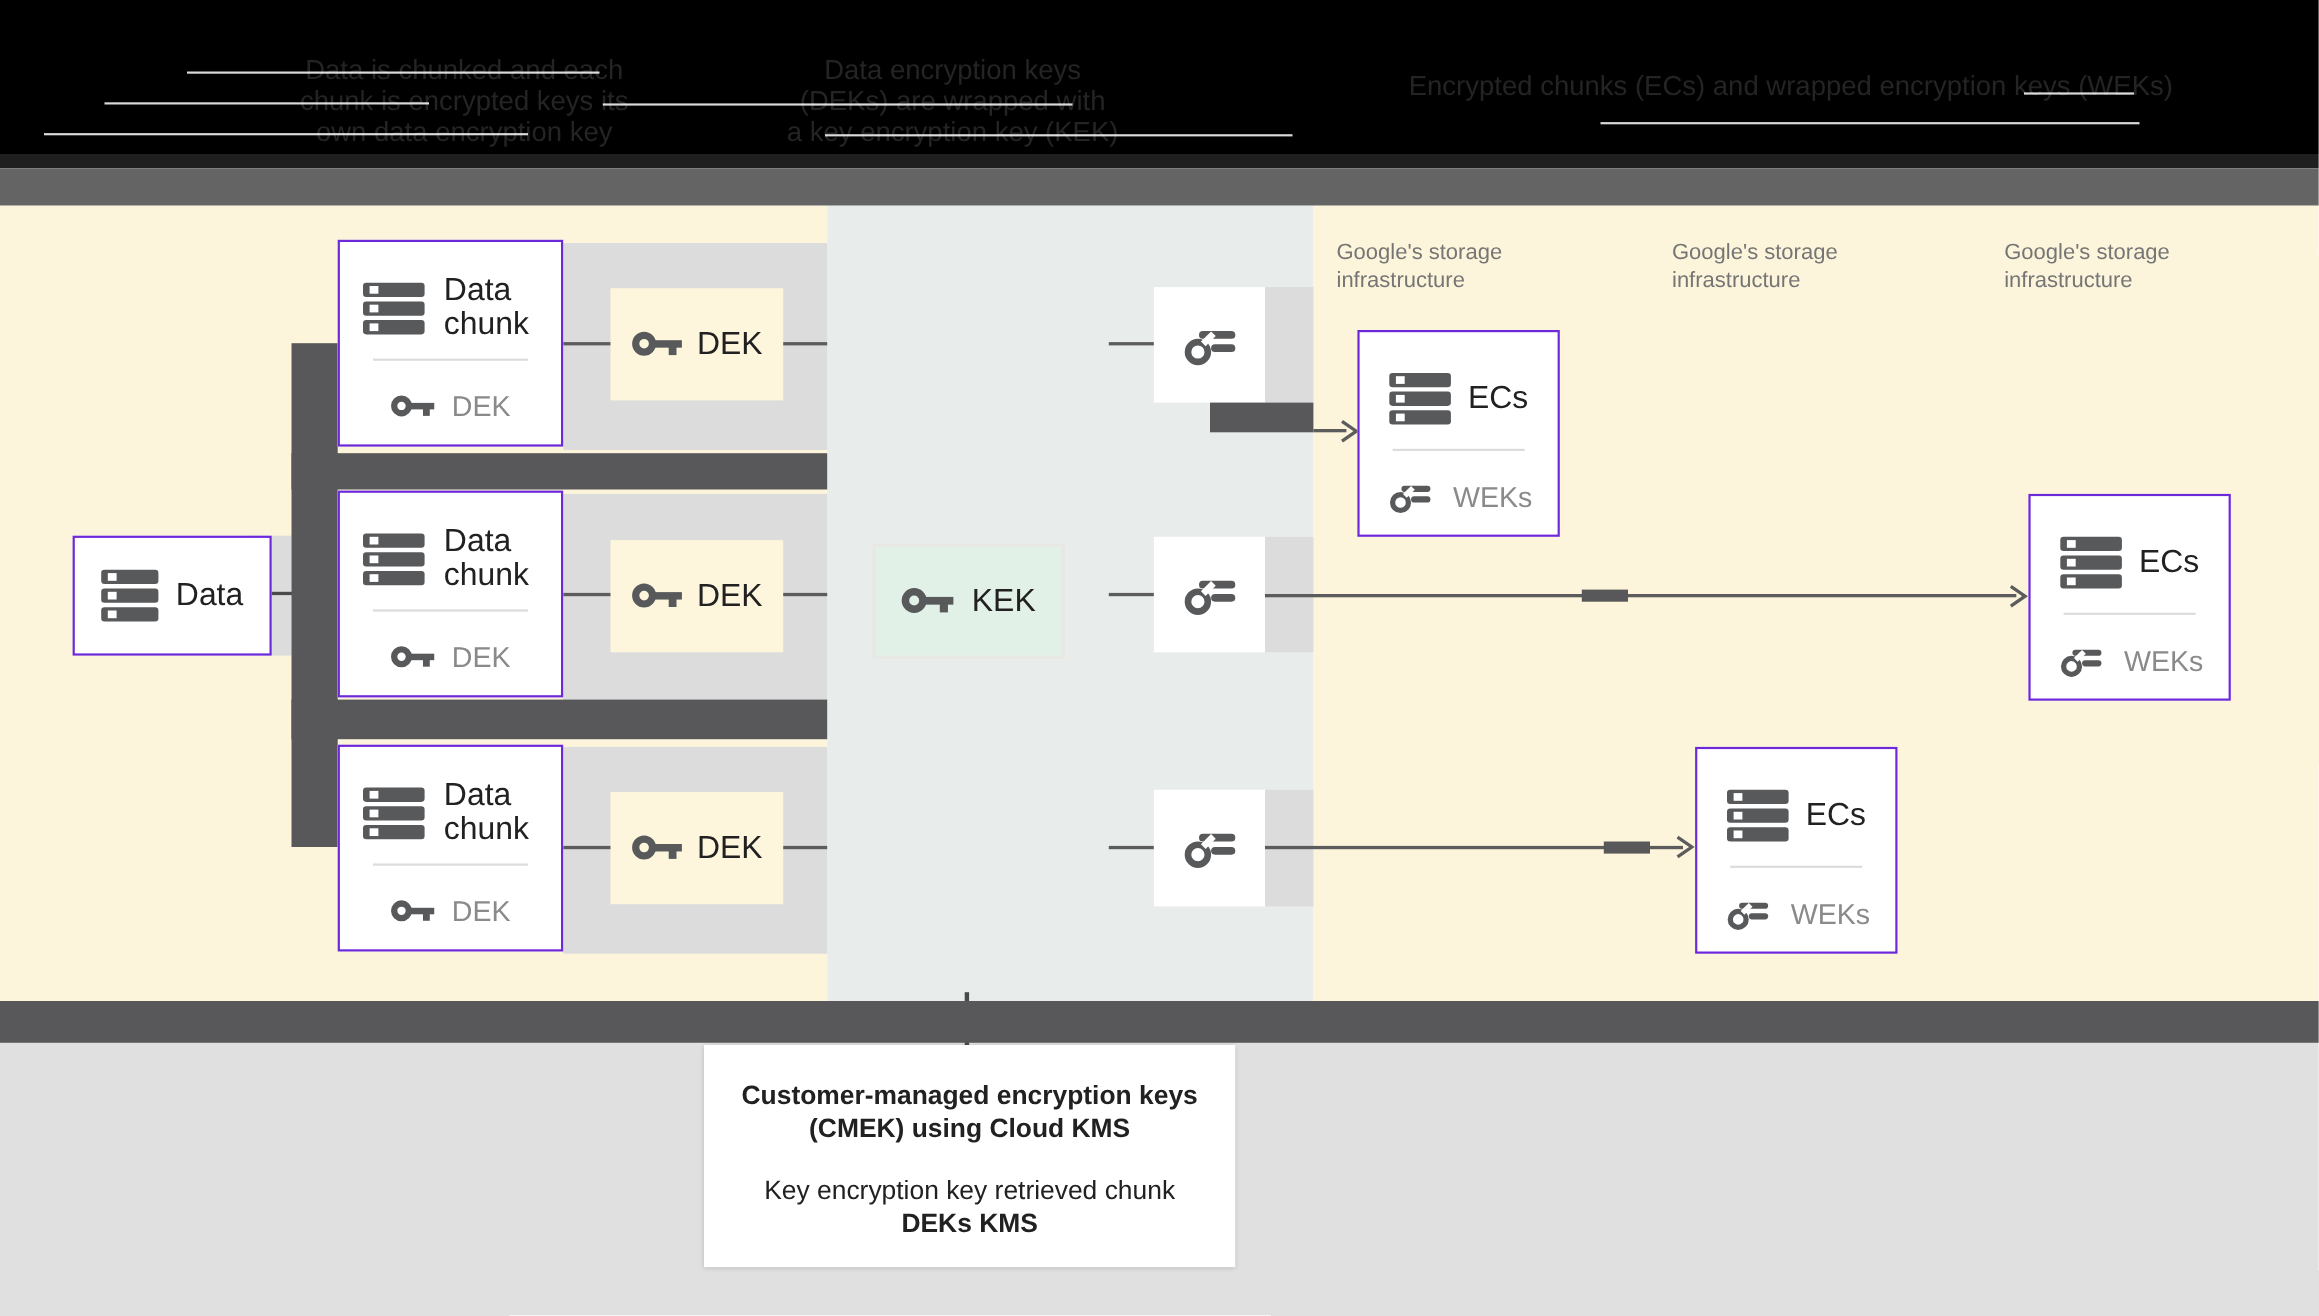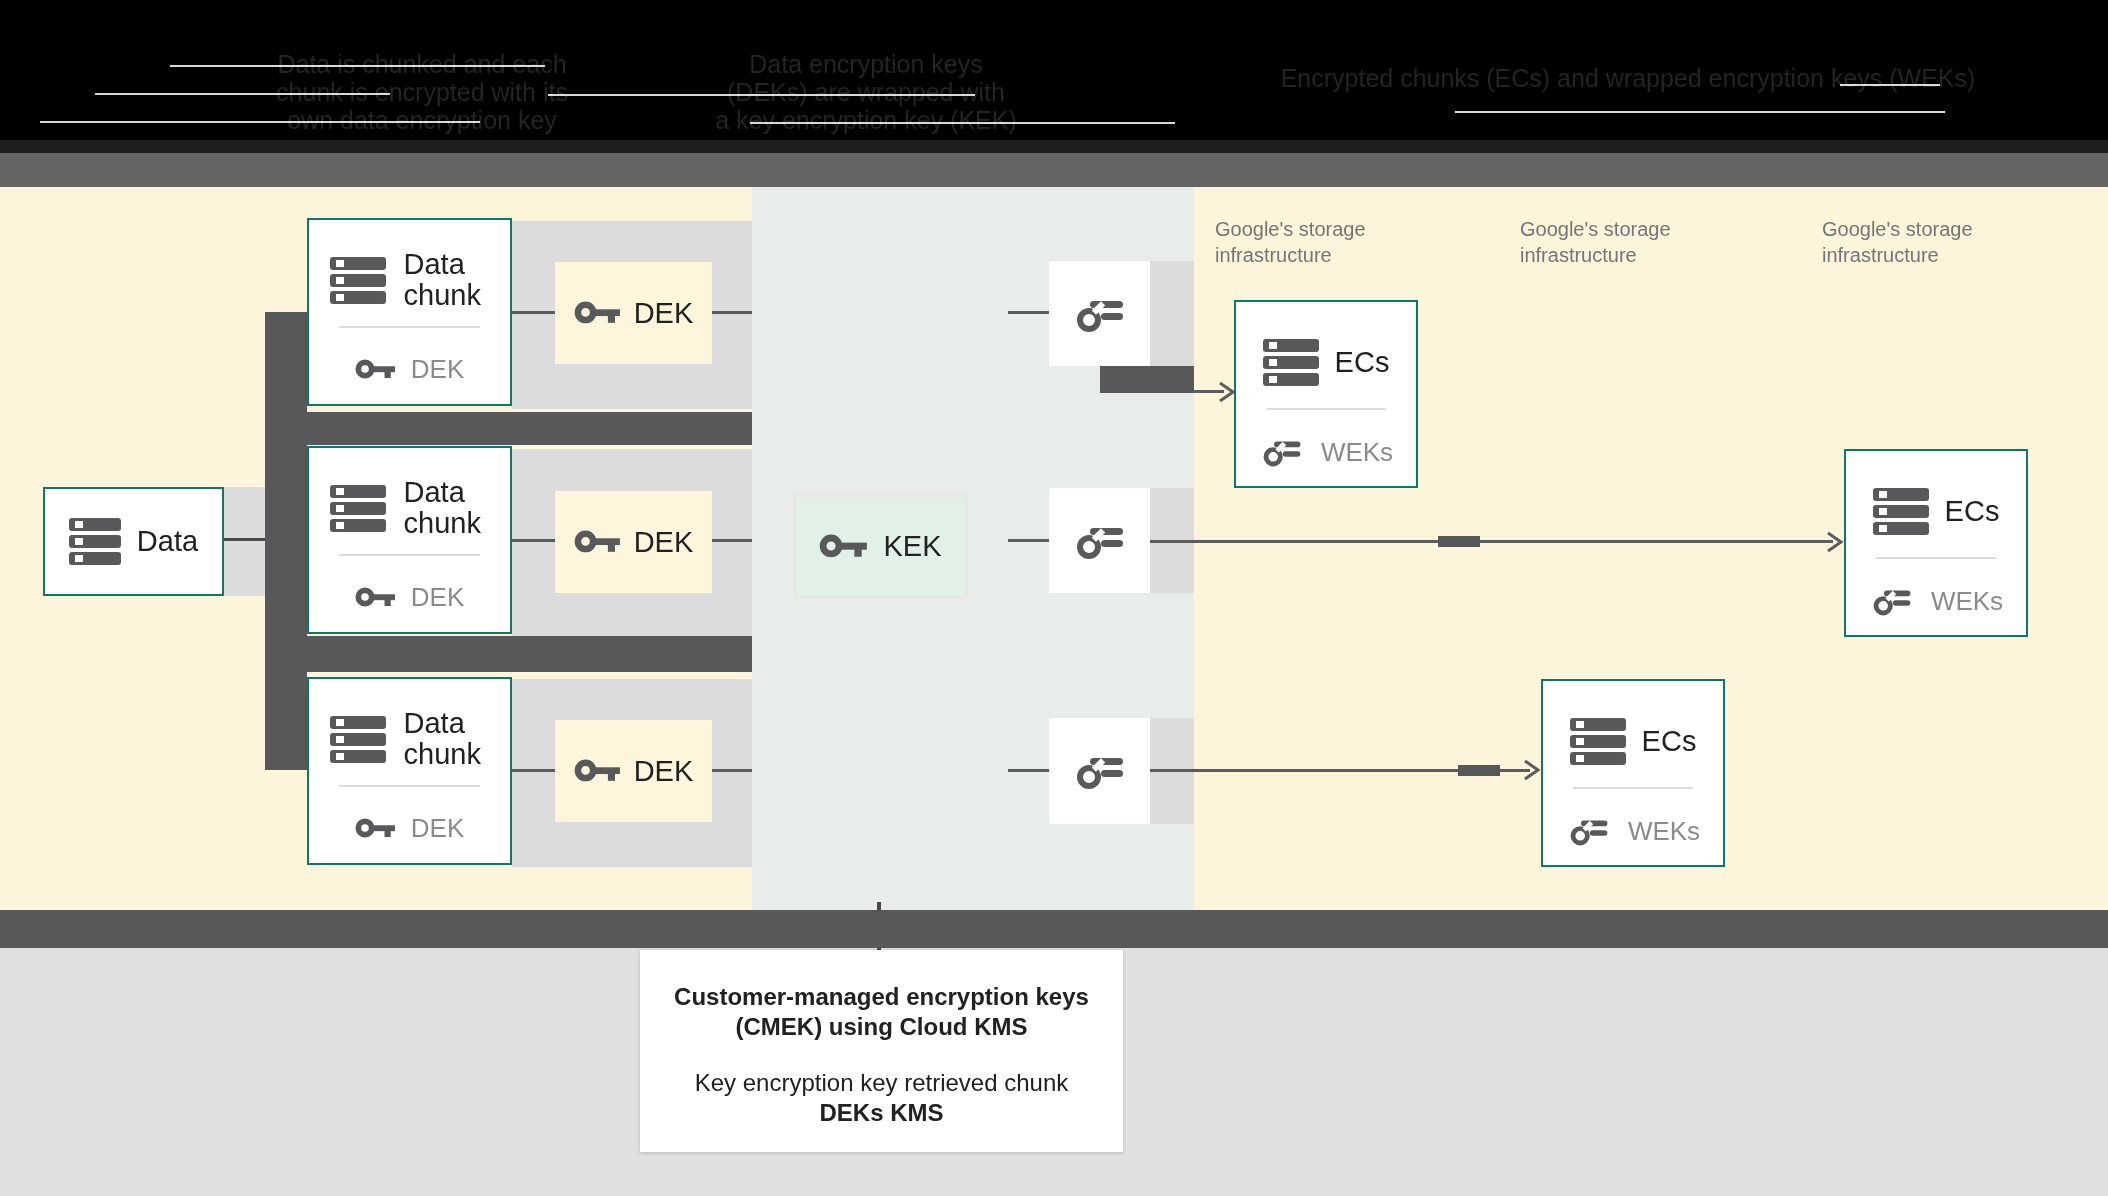--- a/index.html
+++ b/index.html
@@ -23,34 +23,34 @@
   .sec-cream-l{left:0;width:752px;background:#fcf5db;}
   .sec-blue{left:752px;width:442px;background:#e8edec;}
   .sec-cream-r{left:1194px;width:914px;background:#fcf5db;}
   .band-bottom{left:0;top:910px;width:2108px;height:38px;background:#58585a;z-index:4;}
   .bottom-gray{left:0;top:948px;width:2108px;height:248px;background:#e0e0e0;z-index:1;}
 
   
   .darkfill{background:#58585a;z-index:2;}
   .panel{background:#dcdcdc;z-index:1;}
   .hline{height:3px;background:#5c5c5c;z-index:2;}
-  .whitebox{background:#fff;border:2px solid #0f766e;box-sizing:border-box;z-index:3;}
+  .whitebox{background:#fff;border:2px solid #6d28d9;box-sizing:border-box;z-index:3;}
   .chip{background:#fdf6dc;z-index:3;display:flex;align-items:center;justify-content:center;gap:14px;}
   .keybox{background:#fff;z-index:3;display:flex;align-items:center;justify-content:center;}
   .graysq{background:#dcdcdc;z-index:2;}
   .chev{z-index:3;}
 
   
   .card{display:flex;flex-direction:column;align-items:stretch;}
   .card-top{display:flex;align-items:center;justify-content:center;gap:18px;margin-top:28px;height:64px;}
   .card-title{font-size:29px;line-height:31px;color:#212121;width:86px;}
   .card-div{height:2px;background:#dcdcdc;margin:14px 30px 0 30px;}
   .card-keyrow{display:flex;align-items:center;justify-content:center;gap:16px;margin-top:26px;}
   .muted{color:#8a8a8a;font-size:26px;}
-  .datacard{display:flex;align-items:center;justify-content:center;gap:16px;}
+  .datacard{display:flex;align-items:center;justify-content:center;gap:16px;margin-left:23px;}
   .datacard .lbl{font-size:29px;}
   .kekbox{background:#e2f1e8;border:3px solid #e9e7e3;box-sizing:border-box;z-index:3;
           display:flex;align-items:center;justify-content:center;gap:16px;font-size:29px;}
   .storage-lbl{color:#757575;font-size:20px;line-height:26px;white-space:pre-line;z-index:2;}
 
   
   .dbicon{display:flex;flex-direction:column;gap:4px;width:56px;flex:none;}
   .dbicon.sm{width:52px;}
   .dbbar{height:13px;border-radius:3px;background:#58595b;position:relative;}
   .dbbar::after{content:'';position:absolute;left:6px;top:3px;width:8px;height:7px;background:#fff;}
@@ -78,21 +78,21 @@
 <body>
 
 <div class="stage">
 
   <div class="abs hdr-black"></div>
   <div class="abs hdr-strip"></div>
   <div class="abs hdr-grayband"></div>
 
   <div class="abs hdr-col" style="left:262px;top:50px;width:320px;">
     <span>Data is chunked and each</span>
-    <span>chunk is encrypted with its</span>
+    <span>chunk is encrypted keys its</span>
     <span>own data encryption key</span>
   </div>
   <div class="abs hdr-col" style="left:706px;top:50px;width:320px;">
     <span>Data encryption keys</span>
     <span>(DEKs) are wrapped with</span>
     <span>a key encryption key (KEK)</span>
   </div>
   <div class="abs hdr-col" style="left:1268px;top:64px;width:720px;text-align:center;">
     <span>Encrypted chunks (ECs) and wrapped encryption keys (WEKs)</span>
   </div>

